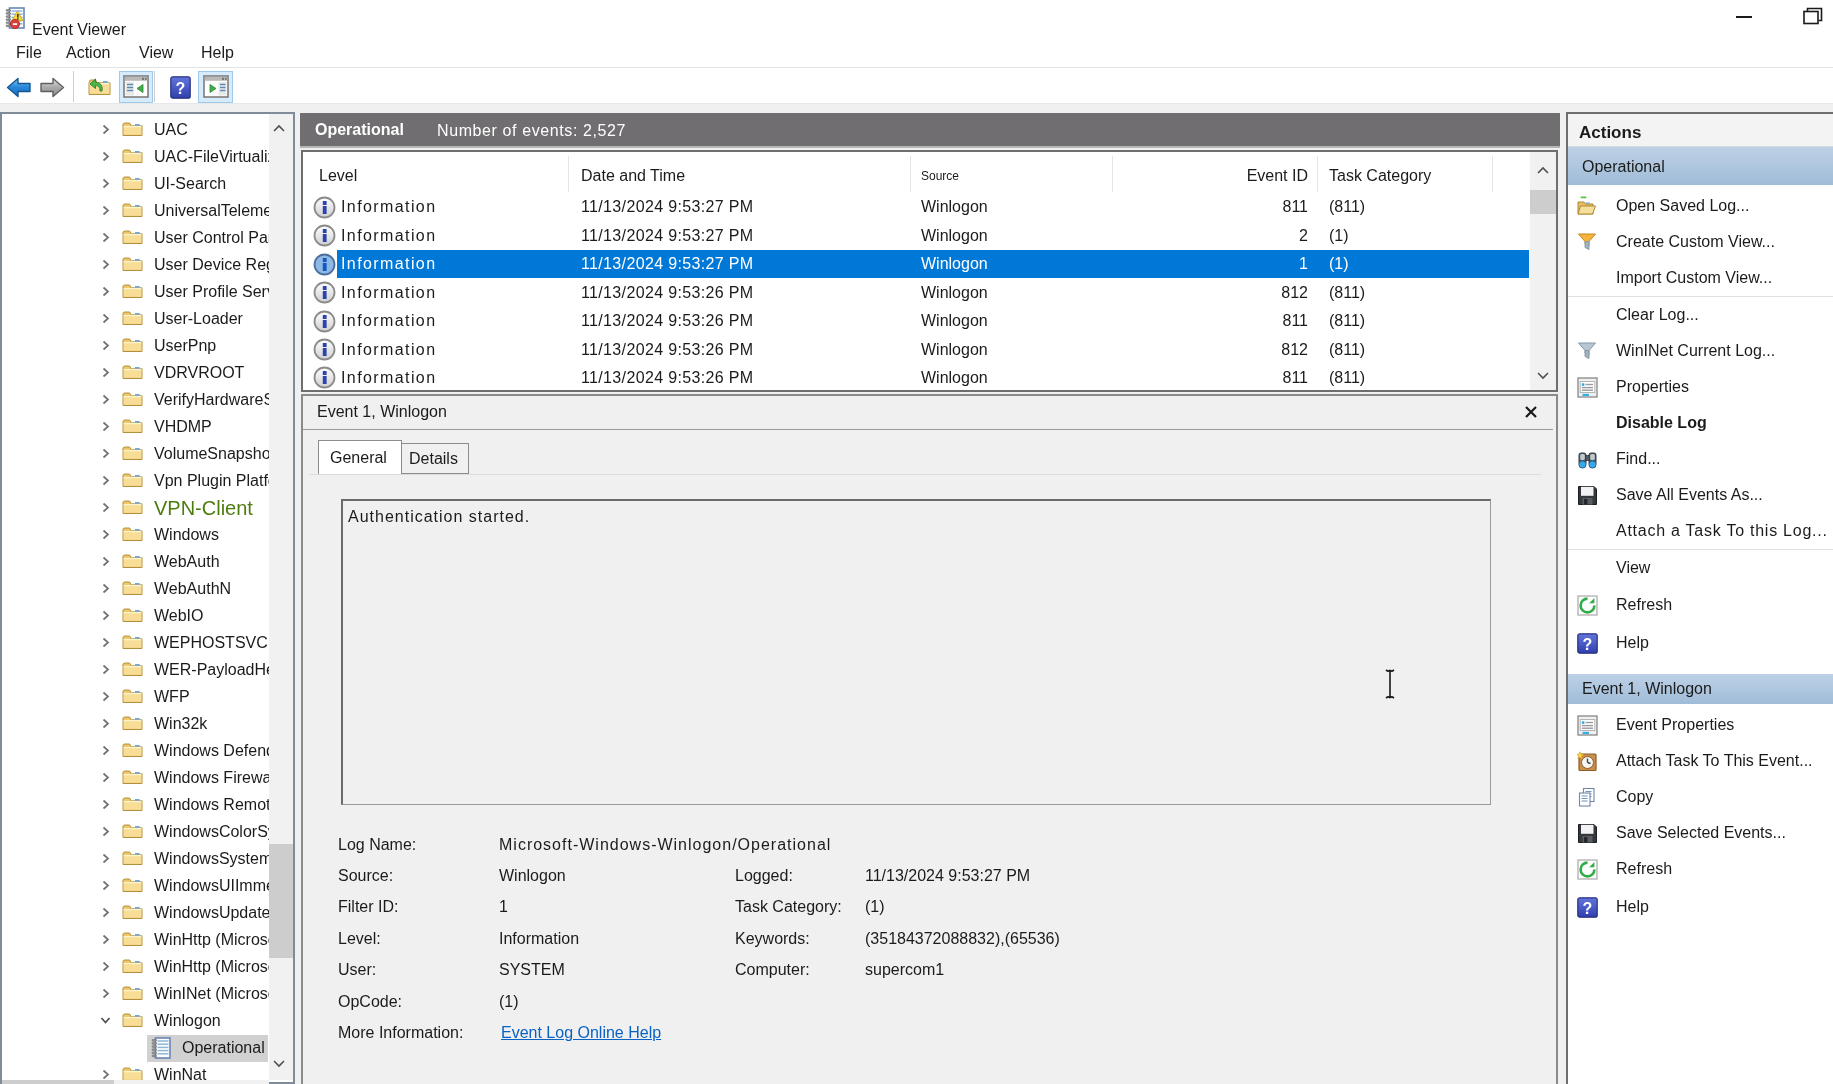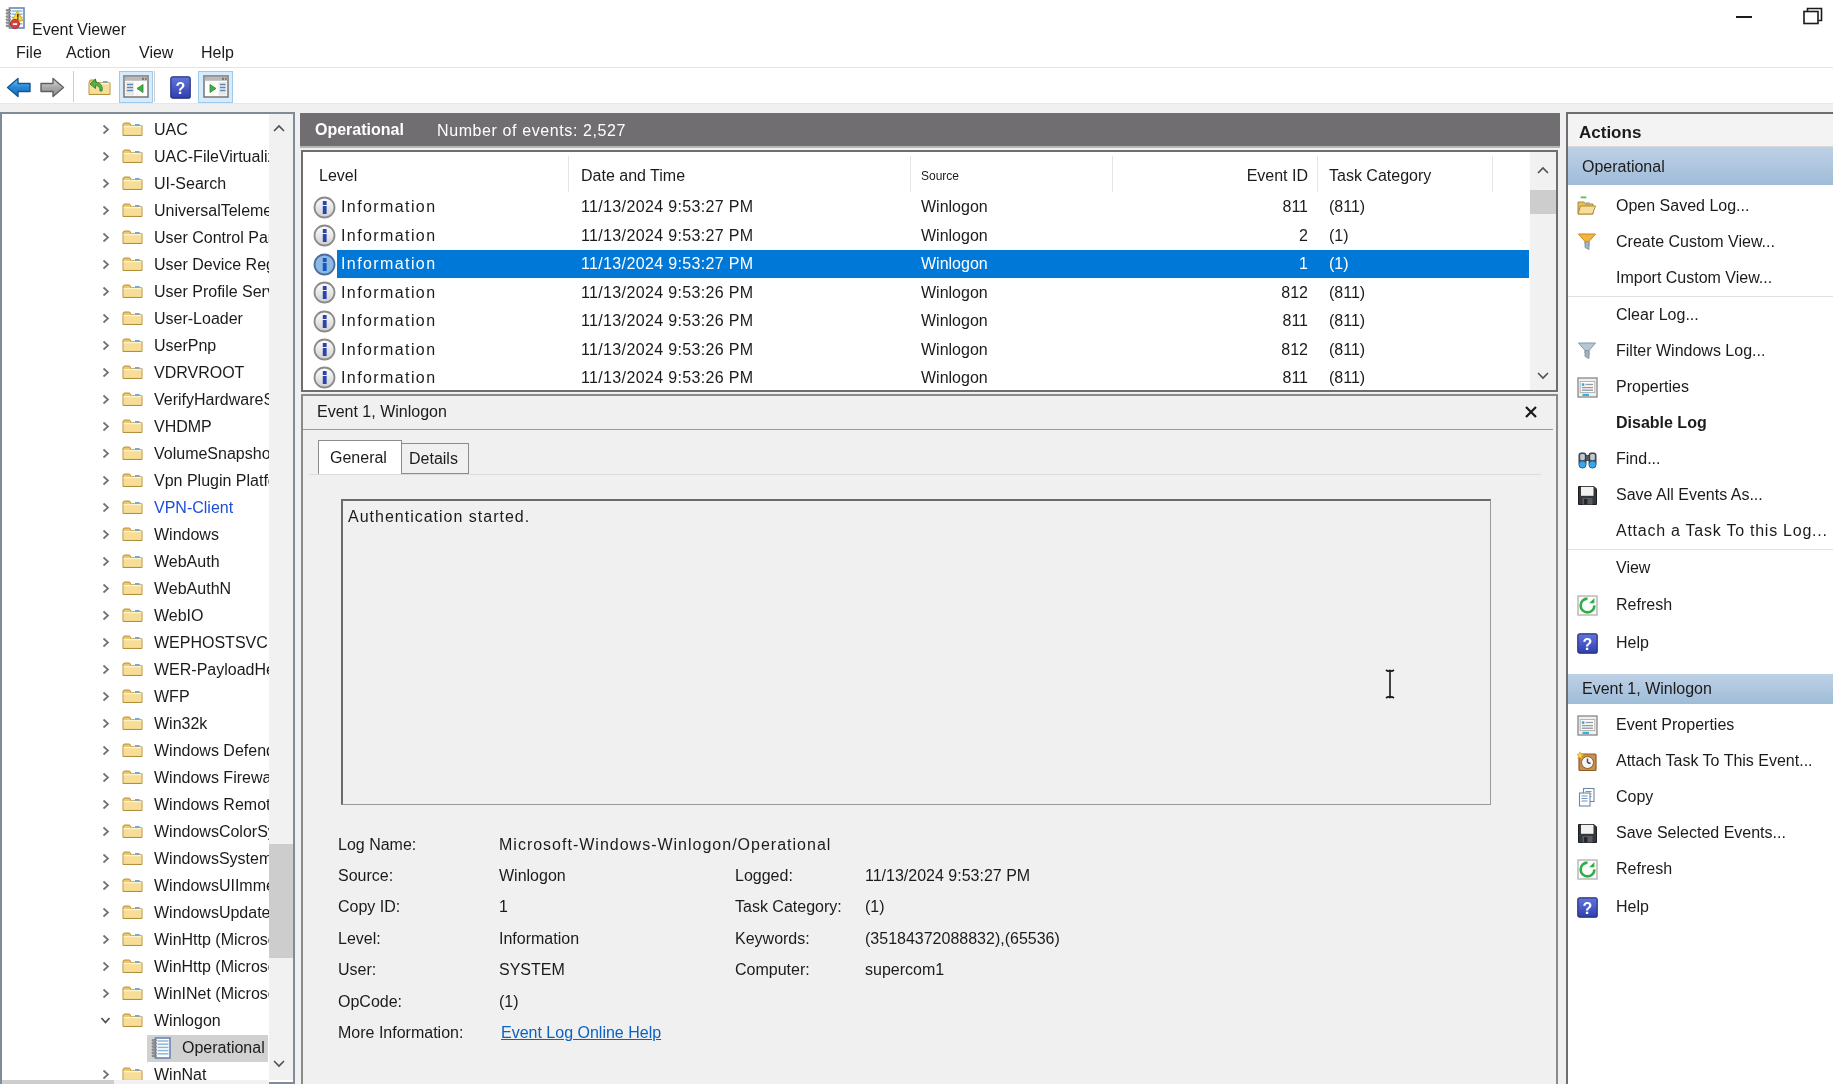--- a/index.html
+++ b/index.html
@@ -250,21 +250,21 @@
 <div class="t" style="left:152px;top:356px;font-size:16px;color:#1b1b1b">Vpn Plugin Platform</div>
 <svg style="position:absolute;left:99px;top:388px" width="10" height="11" viewBox="0 0 10 11">
       <polyline points="2.5,1.5 7,5.5 2.5,9.5" fill="none" stroke="#727272" stroke-width="1.7"></polyline>
     </svg>
 <svg style="position:absolute;left:120px;top:384px" width="21" height="17" viewBox="0 0 21 17">
       <path d="M1 4.2 L1 15.5 L20 15.5 L20 5.8 L9.2 5.8 L7.6 3 L2.2 3 Z" fill="#efc56a" stroke="#b4903c" stroke-width="1"></path>
       <path d="M1.6 6.6 L19.4 6.6 L19.4 14.8 L1.6 14.8 Z" fill="#f7dd96"></path>
       <path d="M1.6 6.6 L19.4 6.6" stroke="#fdf3c9" stroke-width="1.4"></path>
       <rect x="13" y="4" width="4.6" height="1.8" fill="#6fa8dc"></rect>
     </svg>
-<div class="t" style="left:152px;top:383px;font-size:16px;color:#1d4ed8">VPN-Client</div>
+<div class="t" style="left:152px;top:383px;font-size:20px;color:#4d7c0f">VPN-Client</div>
 <svg style="position:absolute;left:99px;top:415px" width="10" height="11" viewBox="0 0 10 11">
       <polyline points="2.5,1.5 7,5.5 2.5,9.5" fill="none" stroke="#727272" stroke-width="1.7"></polyline>
     </svg>
 <svg style="position:absolute;left:120px;top:411px" width="21" height="17" viewBox="0 0 21 17">
       <path d="M1 4.2 L1 15.5 L20 15.5 L20 5.8 L9.2 5.8 L7.6 3 L2.2 3 Z" fill="#efc56a" stroke="#b4903c" stroke-width="1"></path>
       <path d="M1.6 6.6 L19.4 6.6 L19.4 14.8 L1.6 14.8 Z" fill="#f7dd96"></path>
       <path d="M1.6 6.6 L19.4 6.6" stroke="#fdf3c9" stroke-width="1.4"></path>
       <rect x="13" y="4" width="4.6" height="1.8" fill="#6fa8dc"></rect>
     </svg>
 <div class="t" style="left:152px;top:410px;font-size:16px;color:#1b1b1b">Windows</div>
@@ -595,21 +595,21 @@
 <div class="t" style="left:330px;top:447px;font-size:16px;color:#1b1b1b;">General</div>
 <div style="position:absolute;left:309px;top:474px;width:1232px;height:1px;background:#dcdcdc;"></div>
 <div style="position:absolute;left:341px;top:499px;width:1150px;height:306px;background:#f0f0f0;border:1px solid #9a9a9a;border-top:2px solid #6b6b6b;border-left:2px solid #6b6b6b;box-sizing:border-box;"></div>
 <div class="t" style="left:348px;top:506px;font-size:16px;color:#1b1b1b;letter-spacing:1px;">Authentication started.</div>
 <div class="t" style="left:338px;top:833.5px;font-size:16px;color:#1b1b1b;">Log Name:</div>
 <div class="t" style="left:499px;top:833.5px;font-size:16px;color:#1b1b1b;letter-spacing:1px;">Microsoft-Windows-Winlogon/Operational</div>
 <div class="t" style="left:338px;top:864.9px;font-size:16px;color:#1b1b1b;">Source:</div>
 <div class="t" style="left:499px;top:864.9px;font-size:16px;color:#1b1b1b;">Winlogon</div>
 <div class="t" style="left:735px;top:864.9px;font-size:16px;color:#1b1b1b;">Logged:</div>
 <div class="t" style="left:865px;top:864.9px;font-size:16px;color:#1b1b1b;">11/13/2024 9:53:27 PM</div>
-<div class="t" style="left:338px;top:896.3px;font-size:16px;color:#1b1b1b;">Copy ID:</div>
+<div class="t" style="left:338px;top:896.3px;font-size:16px;color:#1b1b1b;">Filter ID:</div>
 <div class="t" style="left:499px;top:896.3px;font-size:16px;color:#1b1b1b;">1</div>
 <div class="t" style="left:735px;top:896.3px;font-size:16px;color:#1b1b1b;">Task Category:</div>
 <div class="t" style="left:865px;top:896.3px;font-size:16px;color:#1b1b1b;">(1)</div>
 <div class="t" style="left:338px;top:927.6999999999999px;font-size:16px;color:#1b1b1b;">Level:</div>
 <div class="t" style="left:499px;top:927.6999999999999px;font-size:16px;color:#1b1b1b;">Information</div>
 <div class="t" style="left:735px;top:927.6999999999999px;font-size:16px;color:#1b1b1b;">Keywords:</div>
 <div class="t" style="left:865px;top:927.6999999999999px;font-size:16px;color:#1b1b1b;">(35184372088832),(65536)</div>
 <div class="t" style="left:338px;top:959.0999999999999px;font-size:16px;color:#1b1b1b;">User:</div>
 <div class="t" style="left:499px;top:959.0999999999999px;font-size:16px;color:#1b1b1b;">SYSTEM</div>
 <div class="t" style="left:735px;top:959.0999999999999px;font-size:16px;color:#1b1b1b;">Computer:</div>
@@ -640,21 +640,21 @@
     <path d="M8 9.5 L12 9.5 L12 17.5 L8 15.5 Z" fill="#9fb3c2" stroke="#7a8f9f" stroke-width="0.8"></path>
   </svg>
 <div class="t" style="left:1616px;top:231px;font-size:16px;color:#1b1b1b;">Create Custom View...</div>
 <div class="t" style="left:1616px;top:267px;font-size:16px;color:#1b1b1b;">Import Custom View...</div>
 <div style="position:absolute;left:1568px;top:296px;width:265px;height:1px;background:#e0e0e0;"></div>
 <div class="t" style="left:1616px;top:304px;font-size:16px;color:#1b1b1b;">Clear Log...</div>
 <svg style="position:absolute;left:1577px;top:340.5px;" width="21" height="21" viewBox="0 0 21 21">
     <path d="M1.5 2 L18.5 2 L12 9.5 L12 14 L8 12 L8 9.5 Z" fill="#b7c6d3" stroke="#8498a8" stroke-width="1"></path>
     <path d="M8 9.5 L12 9.5 L12 17.5 L8 15.5 Z" fill="#9fb3c2" stroke="#7a8f9f" stroke-width="0.8"></path>
   </svg>
-<div class="t" style="left:1616px;top:340px;font-size:16px;color:#1b1b1b;">Filter Windows Log...</div>
+<div class="t" style="left:1616px;top:340px;font-size:16px;color:#1b1b1b;">WinINet Current Log...</div>
 <svg style="position:absolute;left:1577px;top:376.5px;" width="21" height="21" viewBox="0 0 21 21">
     <rect x="1" y="1" width="19" height="19" fill="#f0f0f0" stroke="#8f8f8f" stroke-width="1.4"></rect>
     <rect x="3.2" y="4.5" width="14.6" height="11" fill="#ffffff" stroke="#b5b5b5" stroke-width="1"></rect>
     <rect x="4.8" y="6.3" width="2.6" height="2.6" fill="#32aadf"></rect>
     <line x1="8.6" y1="7.5" x2="16" y2="7.5" stroke="#9a9a9a" stroke-width="1.4"></line>
     <line x1="4.8" y1="10.6" x2="16" y2="10.6" stroke="#9a9a9a" stroke-width="1.4"></line>
     <line x1="4.8" y1="13.2" x2="16" y2="13.2" stroke="#9a9a9a" stroke-width="1.4"></line>
     <rect x="5.5" y="16.8" width="6.5" height="2.2" fill="#35b1e8"></rect>
   </svg>
 <div class="t" style="left:1616px;top:376px;font-size:16px;color:#1b1b1b;">Properties</div>

